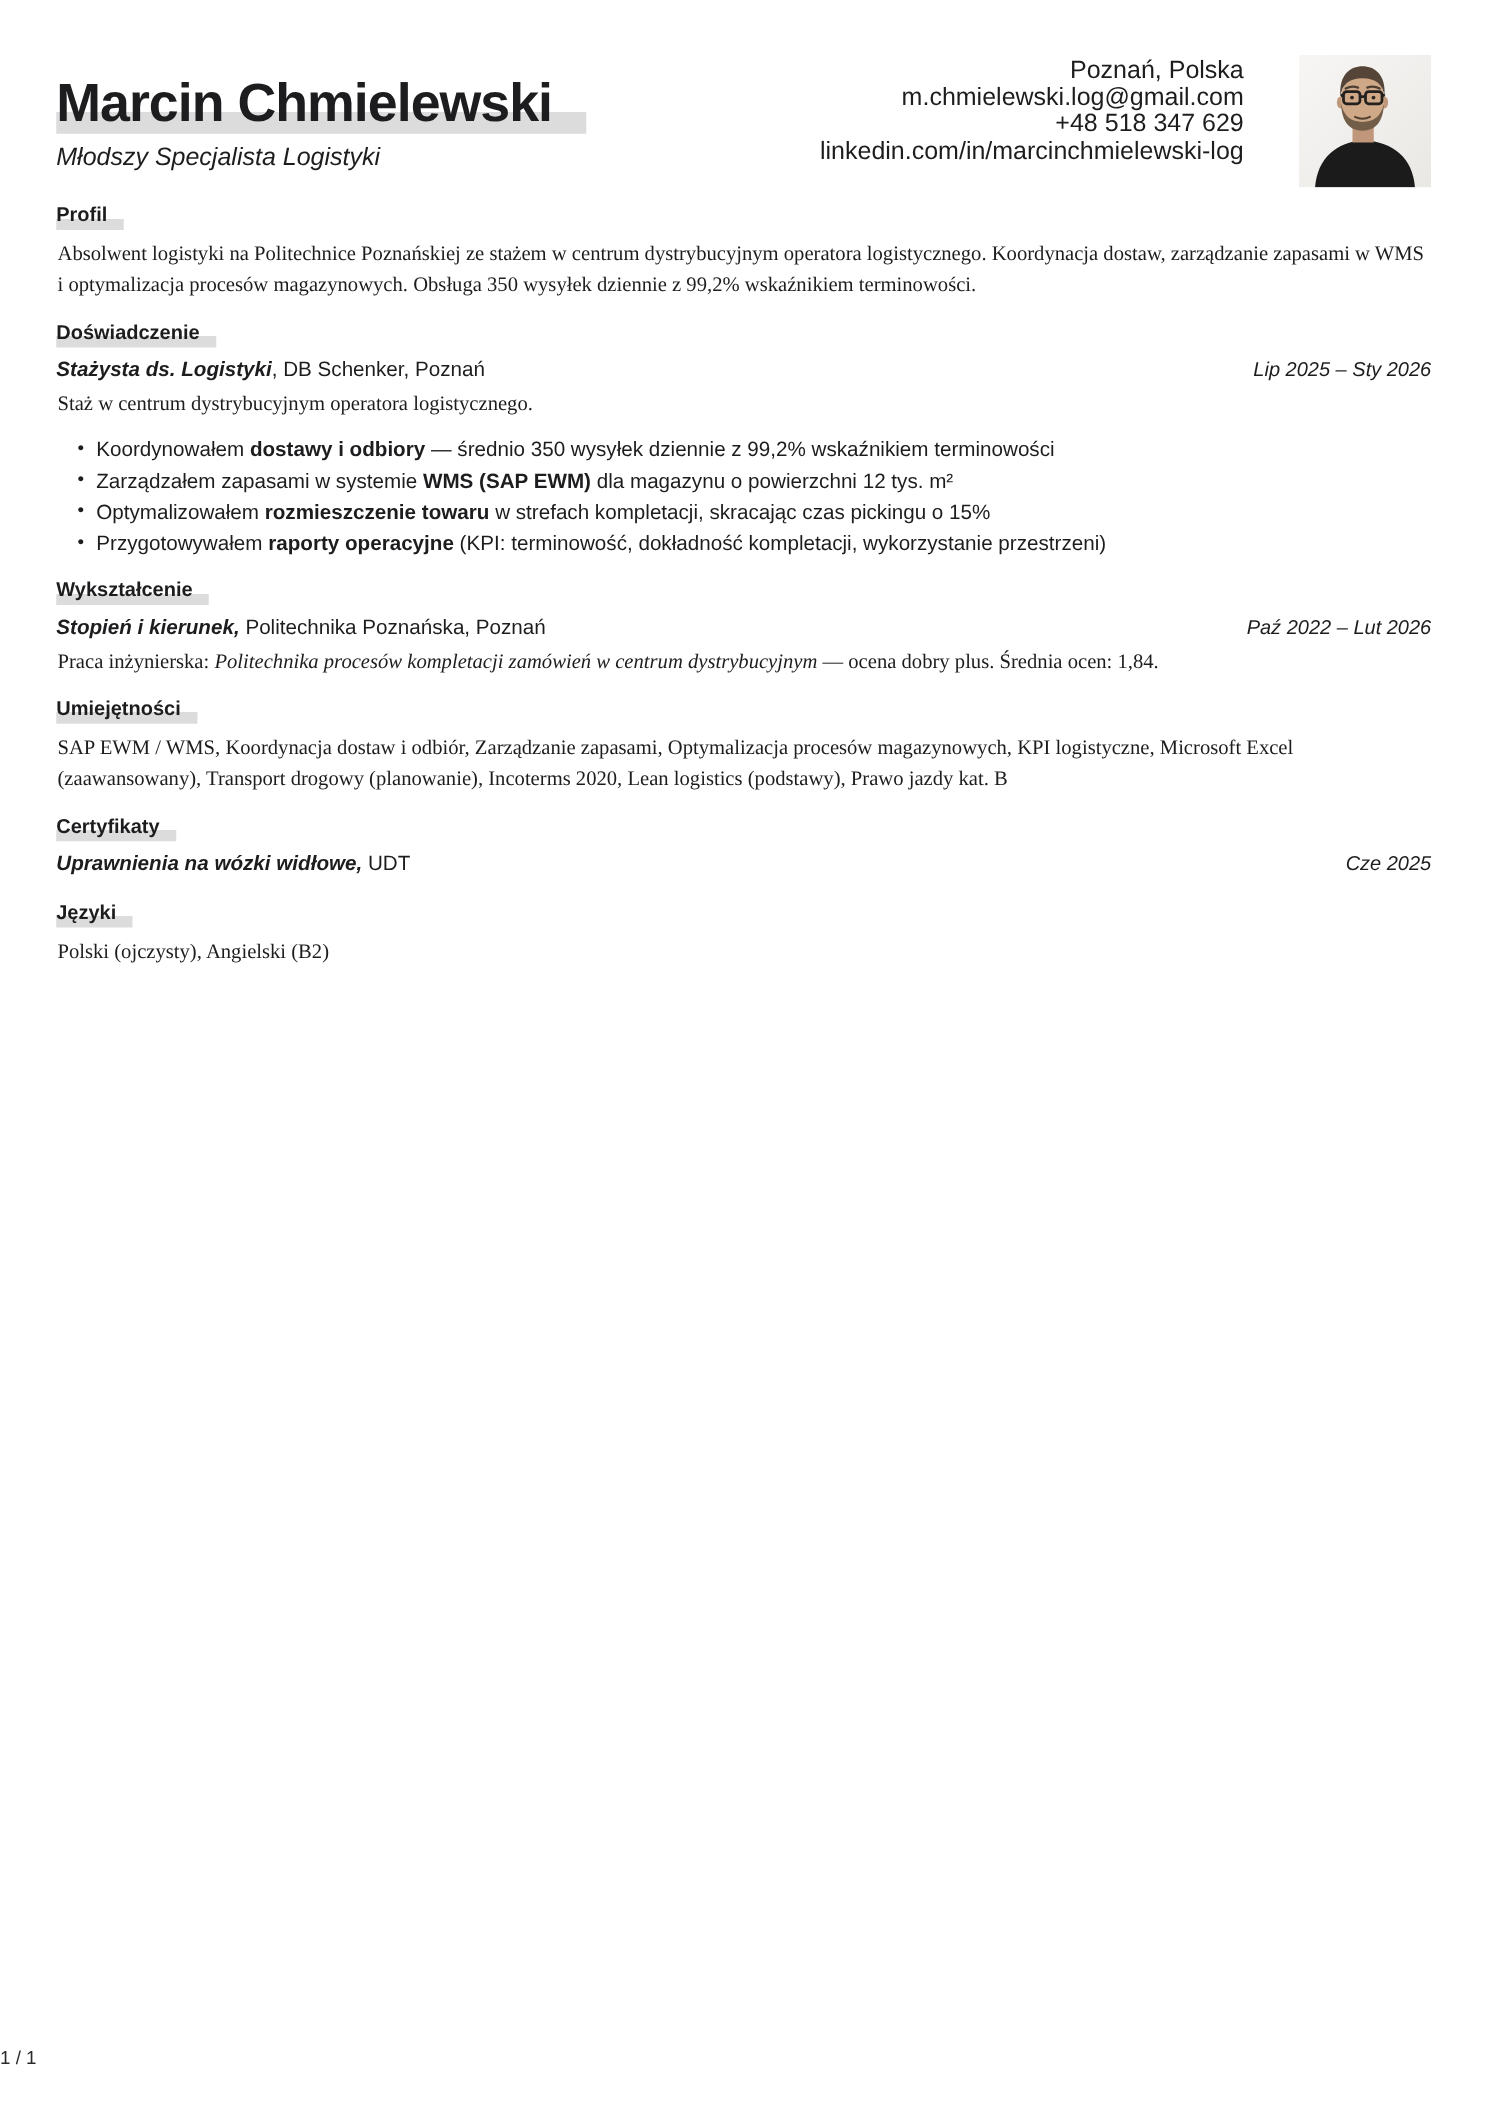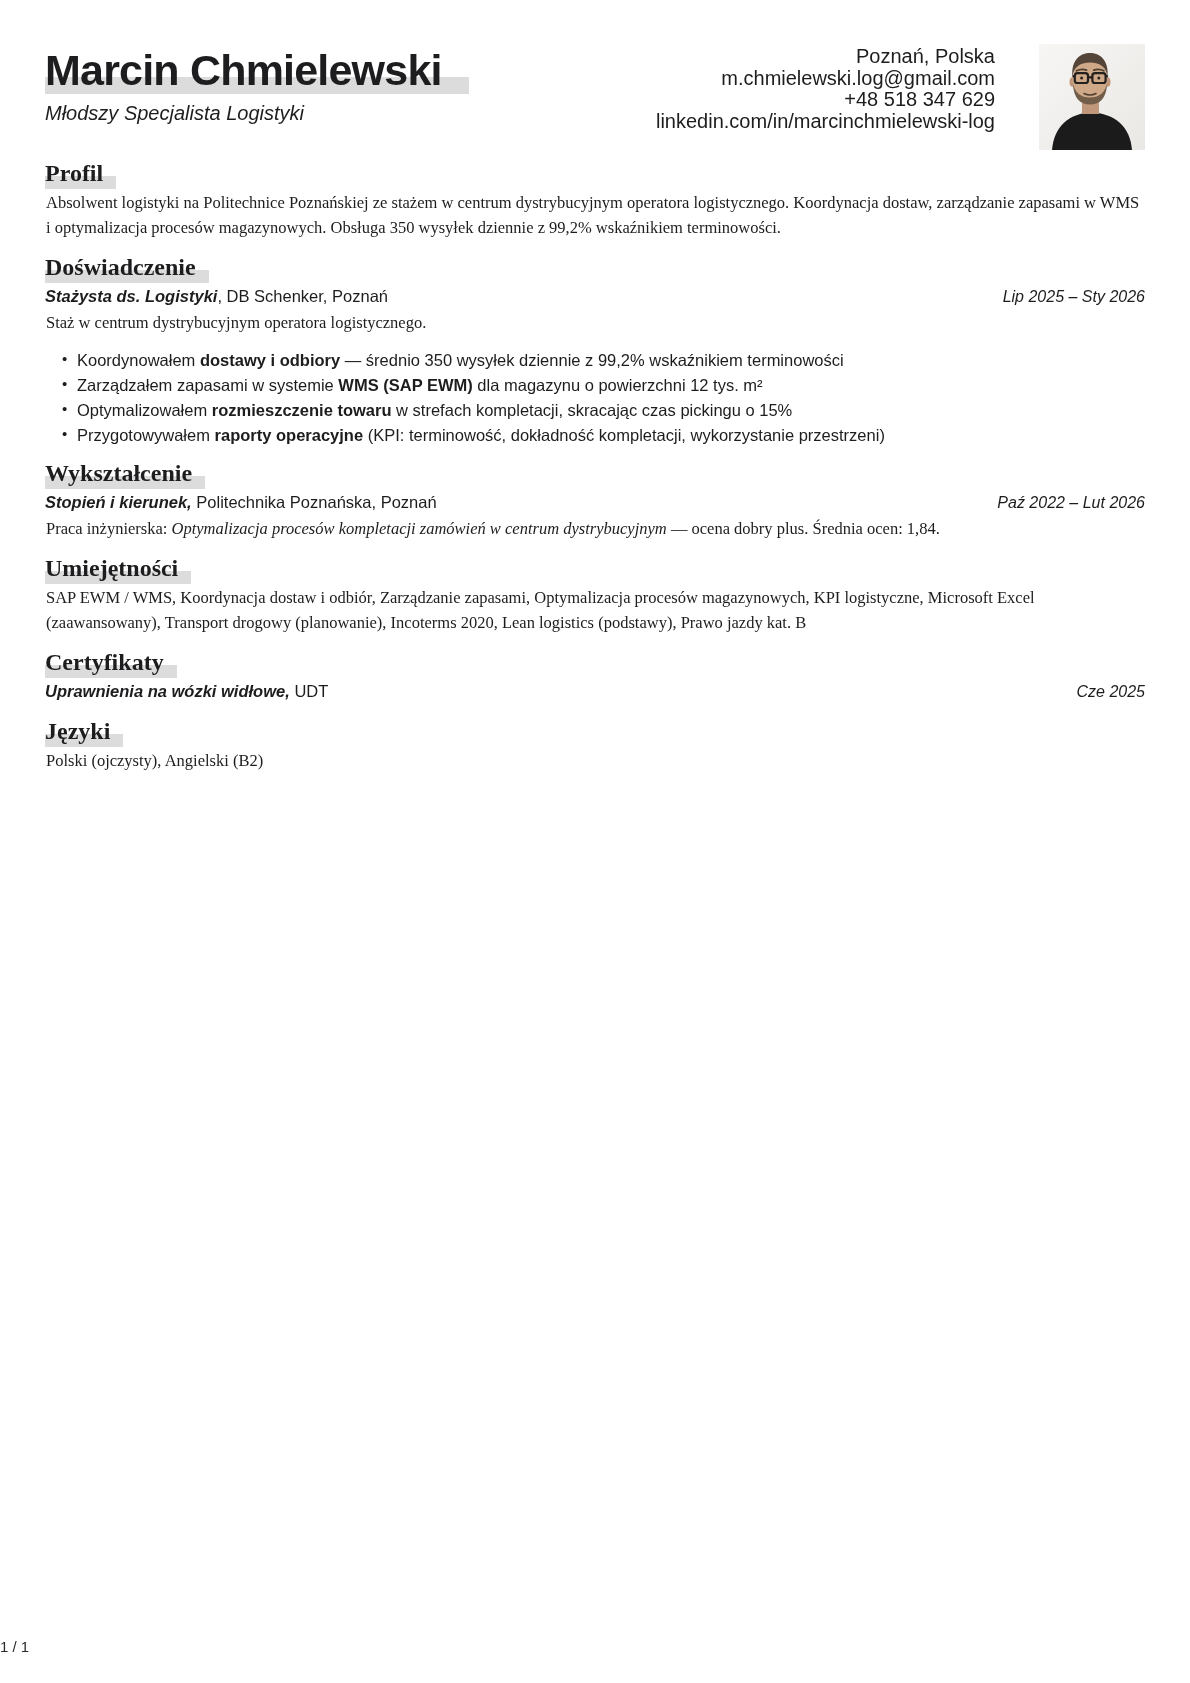--- a/index.html
+++ b/index.html
@@ -9,36 +9,36 @@
     position: relative;
     box-sizing: border-box;
     padding: 44px 45px 0 45px;
     background: #ffffff;
     font-family: "Liberation Sans", sans-serif;
     color: #1d1d1f;
     overflow: hidden;
   }
 
   
-  .header { display: flex; justify-content: space-between; align-items: flex-start; height: 106px; }
+  .header { display: flex; justify-content: space-between; align-items: center; height: 106px; }
   .identity { padding-top: 3px; }
   .name {
     margin: 0; font-size: 43px; line-height: 47px; font-weight: 700; letter-spacing: -0.8px;
     display: inline-block;
     background-image: linear-gradient(to bottom, transparent 63%, #dcdcdc 63%);
     padding-right: 27px;
   }
   .subtitle { font-style: italic; font-size: 20px; line-height: 24px; margin-top: 7px; }
   .header-right { display: flex; align-items: flex-start; }
   .contact { text-align: right; font-size: 20px; line-height: 21.6px; margin-right: 44px; padding-top: 2px; }
   .photo { width: 106px; height: 106px; flex: none; overflow: hidden; }
   .photo svg { display: block; }
 
   
-  h2 { font-size: 24px; line-height: 24px; font-weight: 700; margin: 15px 0 5px 0; font-family: Liberation Serif, serif; }
+  h2 { font-size: 16px; line-height: 24px; font-weight: 700; margin: 15px 0 5px 0; }
   h2.first { margin-top: 11px; }
   .hl {
     background-image: linear-gradient(to bottom, transparent 55%, #dcdcdc 55%);
     padding-right: 13px; padding-bottom: 3px;
   }
   p { margin: 1px; font-size: 16.5px; line-height: 25px; font-family: Liberation Serif, serif; }
 
   .entry-head {
     display: flex; justify-content: space-between; align-items: baseline;
     font-size: 16.5px; line-height: 25px; margin-top: 4px;
@@ -139,21 +139,21 @@
   </section>
 
   <section>
     <h2><span class="hl">Wykształcenie</span></h2>
     <div class="entry-head">
       <div>
         <span class="degree">Stopień i kierunek,</span><span> Politechnika Poznańska, Poznań</span>
       </div>
       <span class="date">Paź 2022 – Lut 2026</span>
     </div>
-    <p><span>Praca inżynierska: </span><span class="thesis-title">Optymalizacja procesów kompletacji zamówień w centrum dystrybucyjnym</span><span> — ocena dobry plus. Średnia ocen: 1,84.</span></p>
+    <p><span>Praca inżynierska: </span><span class="thesis-title">Politechnika procesów kompletacji zamówień w centrum dystrybucyjnym</span><span> — ocena dobry plus. Średnia ocen: 1,84.</span></p>
   </section>
 
   <section>
     <h2><span class="hl">Umiejętności</span></h2>
     <p>SAP EWM / WMS, Koordynacja dostaw i odbiór, Zarządzanie zapasami, Optymalizacja procesów magazynowych, KPI logistyczne, Microsoft Excel (zaawansowany), Transport drogowy (planowanie), Incoterms 2020, Lean logistics (podstawy), Prawo jazdy kat. B</p>
   </section>
 
   <section>
     <h2><span class="hl">Certyfikaty</span></h2>
     <div class="entry-head">

